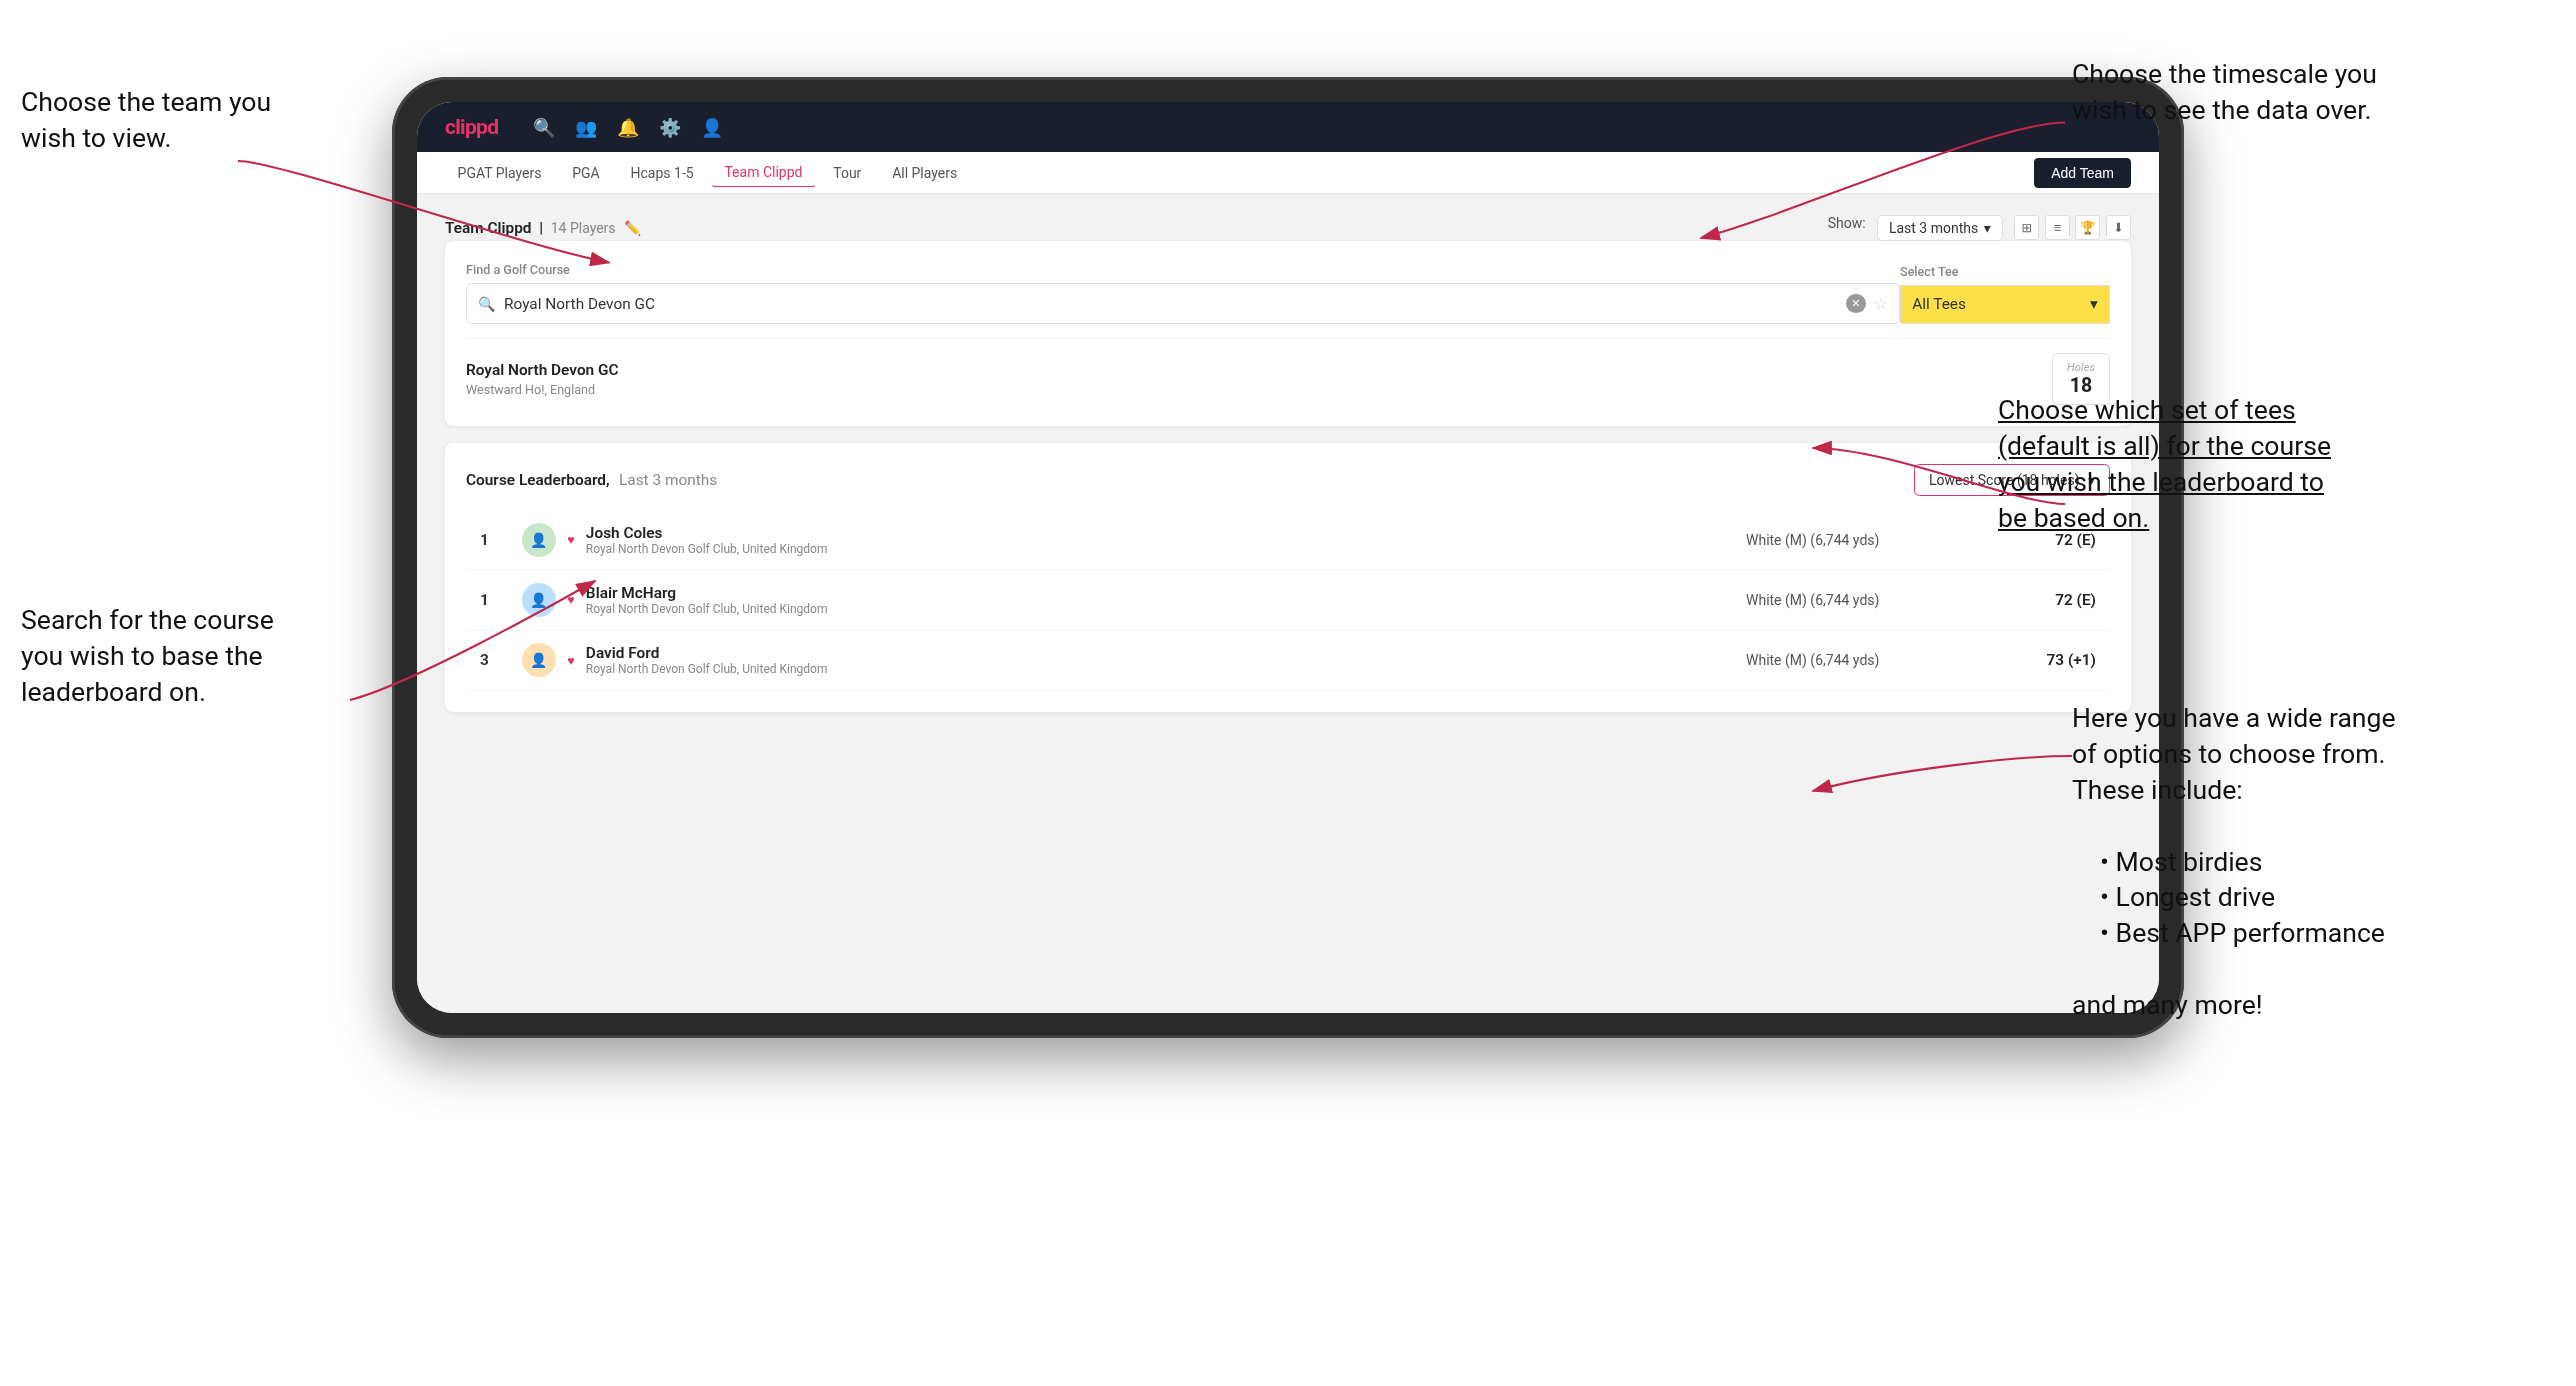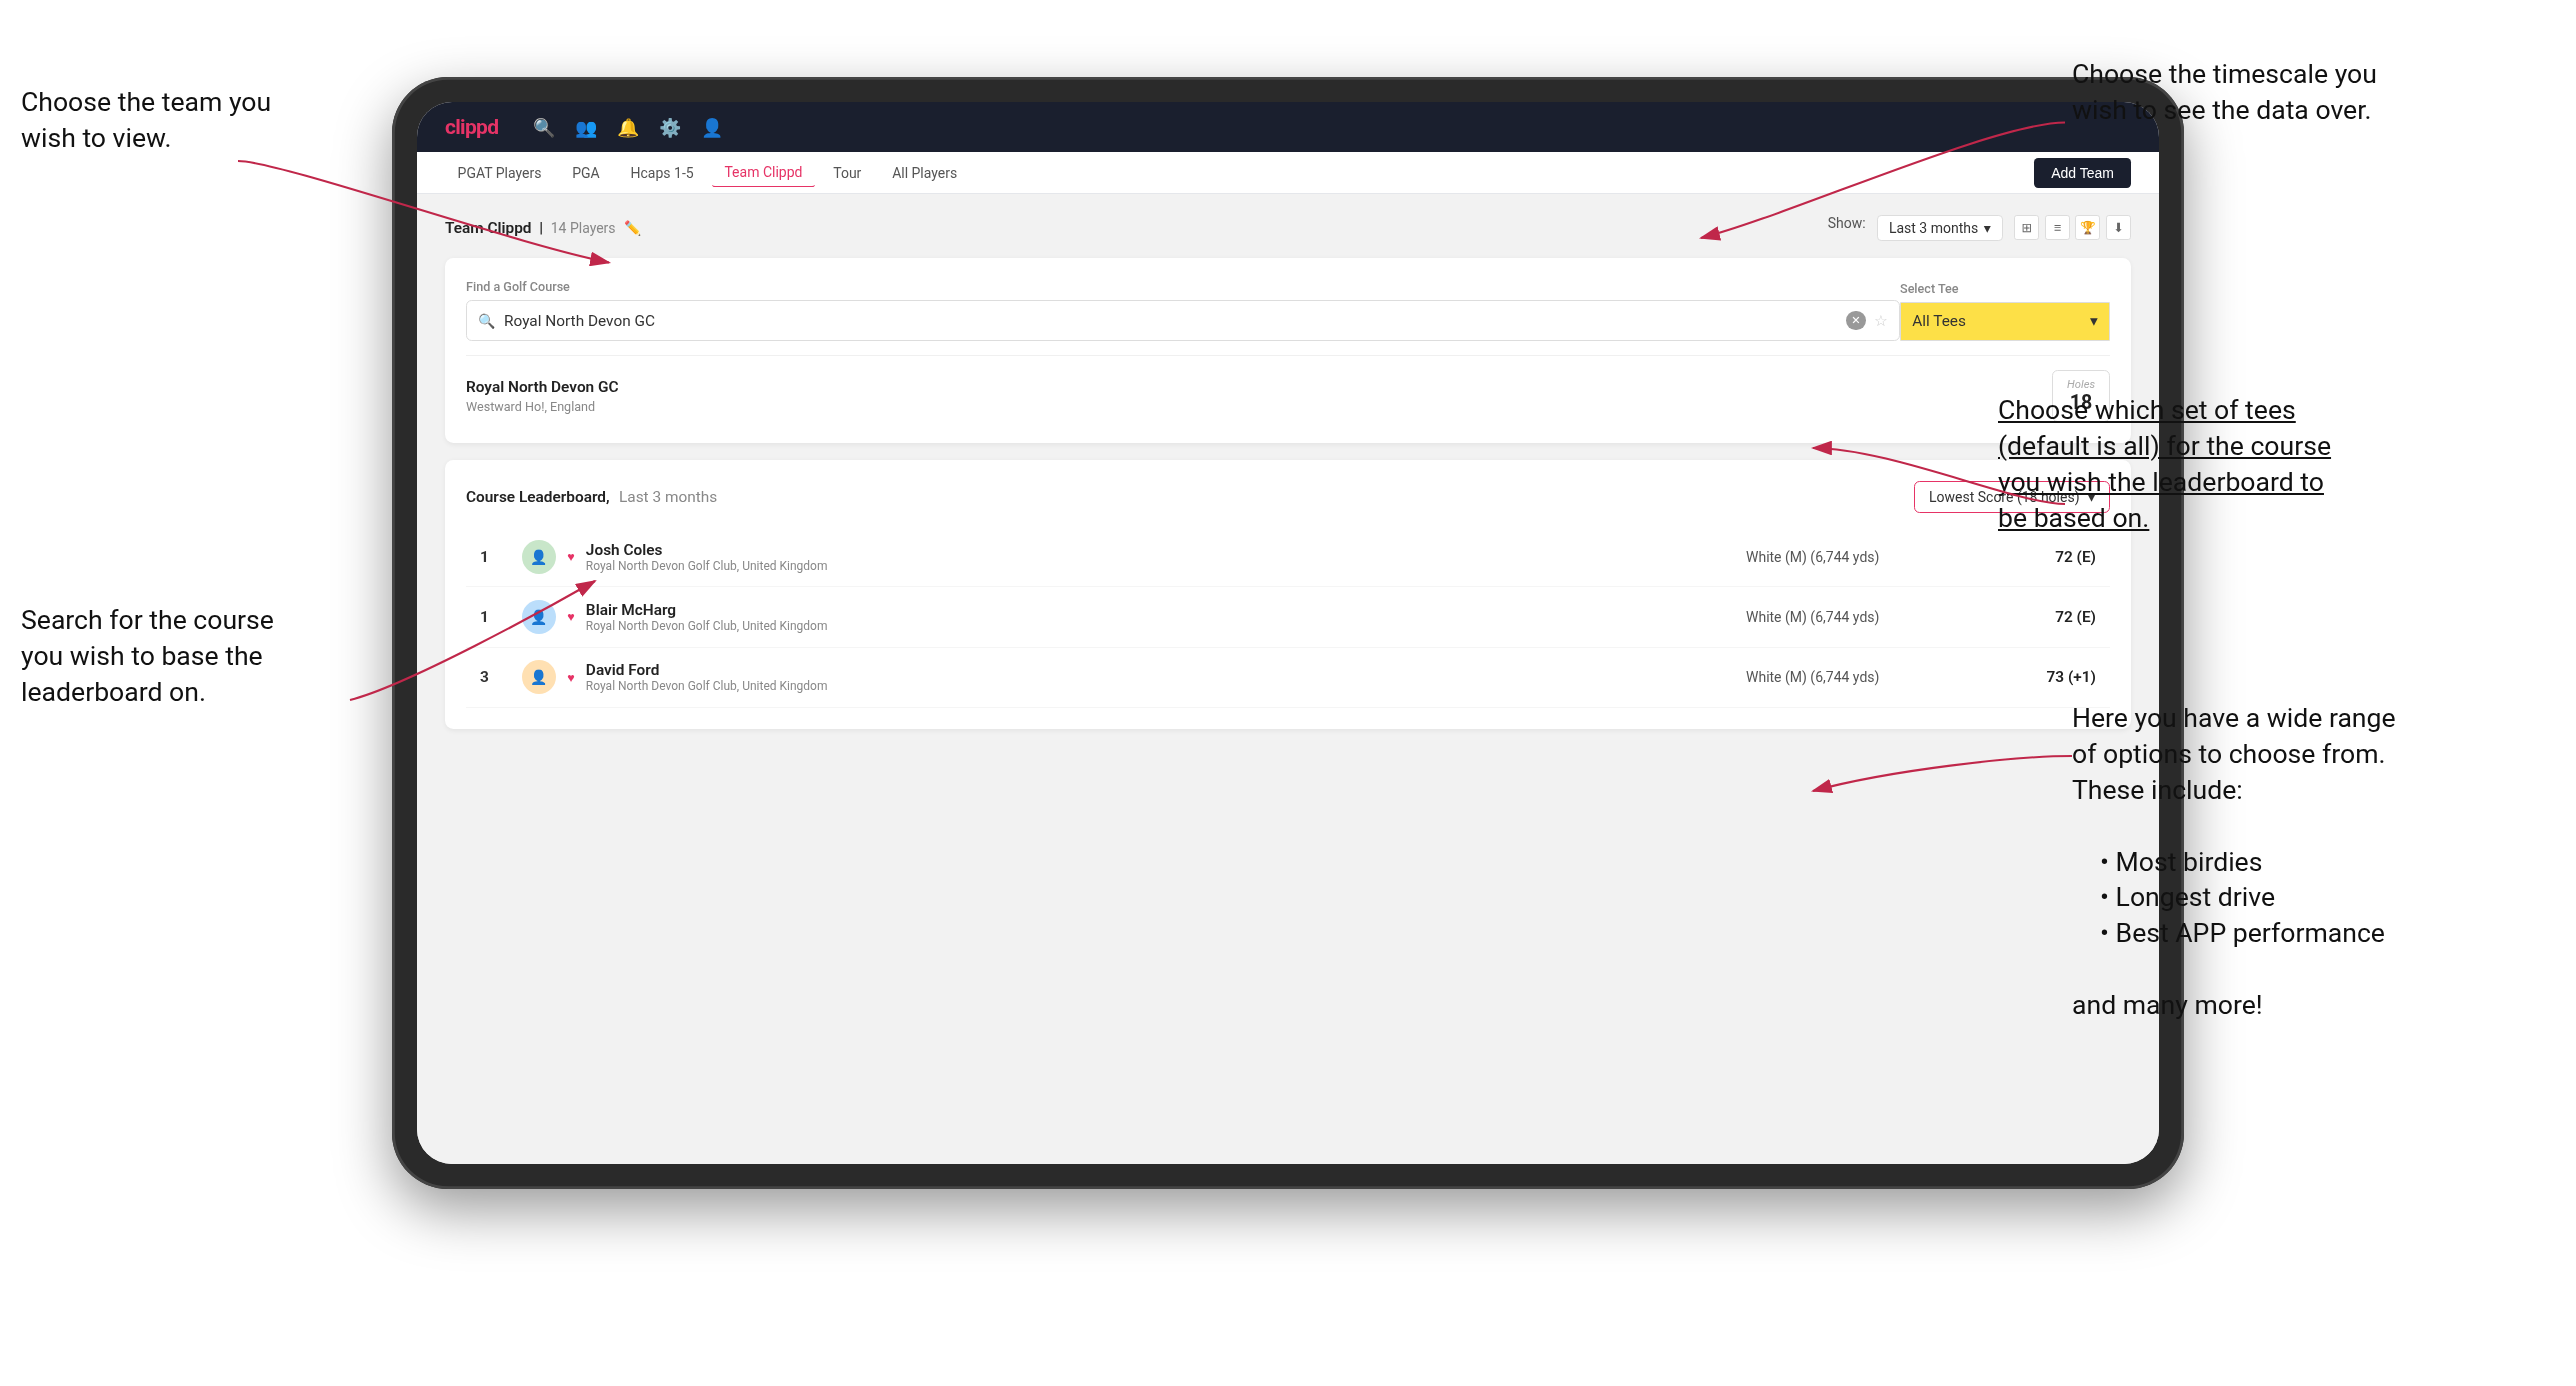--- a/index.html
+++ b/index.html
@@ -27,21 +27,21 @@
       overflow: visible;
       pointer-events: none;
     }
 
     
     .ipad-frame {
       position: absolute;
       left: 392px;
       top: 77px;
       width: 1792px;
-      height: 1112px;
+      height: 961px;
       background: #2a2a2a;
       border-radius: 56px;
       box-shadow: 0 21px 56px rgba(0,0,0,0.4), inset 0 0 0 2.8px #444;
     }
 
     .ipad-screen {
       position: absolute;
       left: 25px;
       top: 25px;
       right: 25px;
@@ -145,21 +145,20 @@
       background: #f2f2f2;
       height: calc(100% - 92px);
       overflow-y: auto;
     }
 
     
     .team-header {
       display: flex;
       align-items: center;
       justify-content: space-between;
-      margin-bottom: 17px;
     }
 
     .team-title {
       display: flex;
       align-items: center;
       gap: 8.4px;
     }
 
     .team-title-text {
       font-size: 15.4px;

